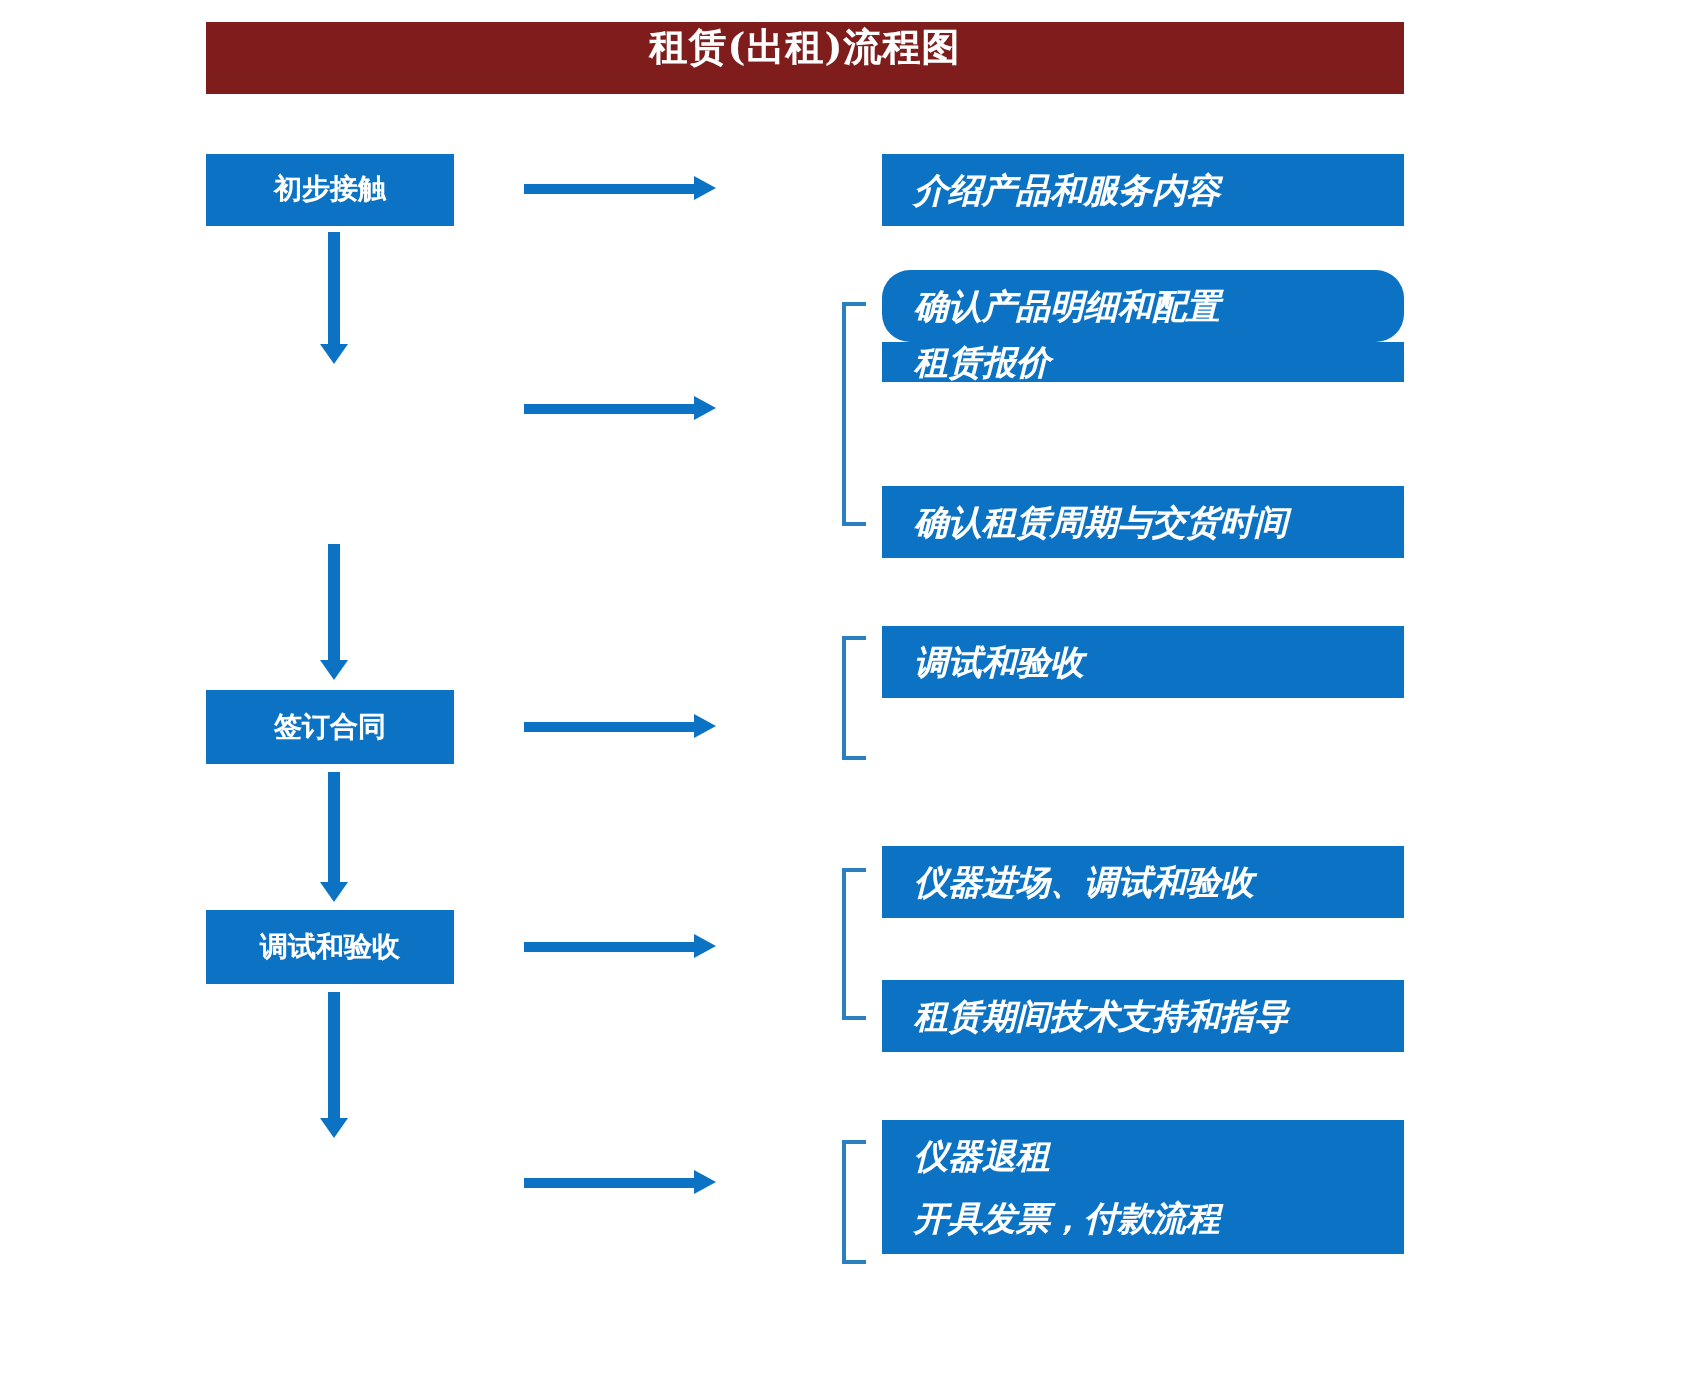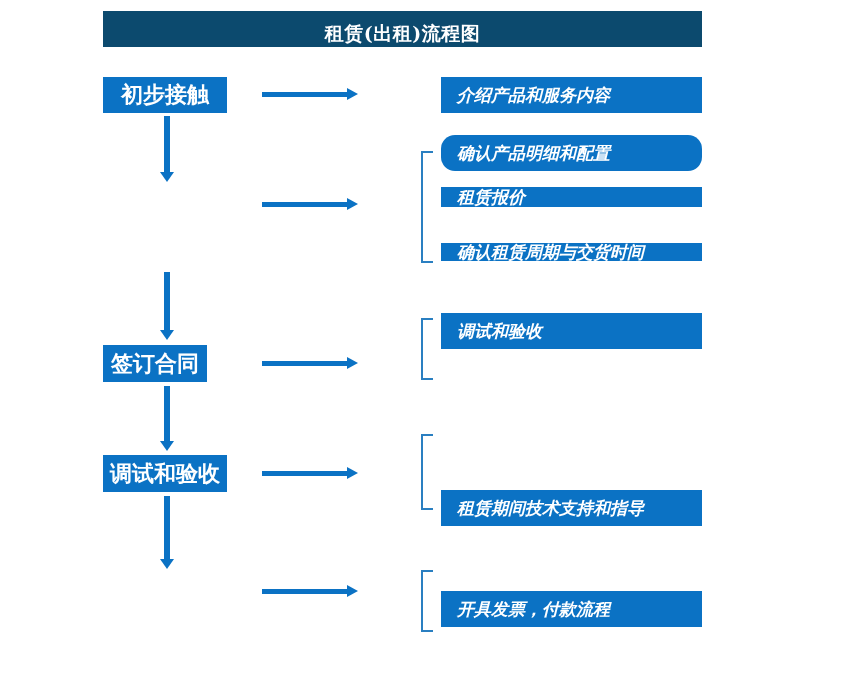--- a/index.html
+++ b/index.html
@@ -8,22 +8,22 @@
     background:#ffffff;
     font-family:"DejaVu Serif","Liberation Serif",serif;
     position:relative;
     overflow:hidden;
   }
   #canvas{position:absolute;left:0;top:0;width:844px;height:688px;}
 
   .title-bar{
     position:absolute;
     left:103px;top:11px;width:599px;height:36px;
-    background:#0c4a6e;
-    display:flex;align-items:flex-end;justify-content:center;
+    background:#7f1d1d;
+    display:flex;align-items:flex-start;justify-content:center;
   }
   .title-bar .txt{
     color:#ffffff;
     font-size:19px;
     font-weight:bold;
     letter-spacing:0.5px;
     font-family:"DejaVu Serif","Liberation Serif",serif;
   }
 
   .box{
@@ -33,21 +33,21 @@
     box-sizing:border-box;
   }
   .box .txt{
     color:#ffffff;
     font-weight:bold;
     font-size:17px;
     white-space:nowrap;
     font-family:"DejaVu Serif","Liberation Serif",serif;
   }
   .box.left{justify-content:center;}
-  .box.left .txt{font-size:22px;}
+  .box.left .txt{font-size:14px;}
   .box.right{padding-left:16px;font-style:italic;}
 
   
   .harrow{position:absolute;height:12px;}
   .harrow .shaft{
     position:absolute;left:0;top:4px;height:5px;
     background:#0b72c4;
   }
   .harrow .head{
     position:absolute;top:0;
@@ -88,21 +88,21 @@
 
   <div class="title-bar">
     <span class="txt">租赁(出租)流程图</span>
   </div>
 
   <div class="box left" style="left:103px;top:77px;width:124px;height:36px;">
     <span class="txt">初步接触</span>
   </div>
 
 
-  <div class="box left" style="left:103px;top:345px;width:104px;height:37px;">
+  <div class="box left" style="left:103px;top:345px;width:124px;height:37px;">
     <span class="txt">签订合同</span>
   </div>
 
   <div class="box left" style="left:103px;top:455px;width:124px;height:37px;">
     <span class="txt">调试和验收</span>
   </div>
 
 
   <div class="varrow" style="left:160px;top:116px;height:66px;">
     <div class="shaft" style="height:56px;"></div>
@@ -158,36 +158,42 @@
   <div class="bracket" style="left:421px;top:570px;width:12px;height:62px;"></div>
 
   <div class="box right" style="left:441px;top:77px;width:261px;height:36px;">
     <span class="txt">介绍产品和服务内容</span>
   </div>
 
   <div class="box right" style="left:441px;top:135px;width:261px;height:36px;border-radius:14px;">
     <span class="txt">确认产品明细和配置</span>
   </div>
 
-  <div class="box right" style="left:441px;top:187px;width:261px;height:20px;">
+  <div class="box right" style="left:441px;top:171px;width:261px;height:20px;">
     <span class="txt">租赁报价</span>
   </div>
 
-  <div class="box right" style="left:441px;top:243px;width:261px;height:18px;text-align:center;">
+  <div class="box right" style="left:441px;top:243px;width:261px;height:36px;text-align:center;">
     <span class="txt">确认租赁周期与交货时间</span>
   </div>
 
   <div class="box right" style="left:441px;top:313px;width:261px;height:36px;">
     <span class="txt">调试和验收</span>
   </div>
 
 
+  <div class="box right" style="left:441px;top:423px;width:261px;height:36px;">
+    <span class="txt">仪器进场、调试和验收</span>
+  </div>
 
   <div class="box right" style="left:441px;top:490px;width:261px;height:36px;">
     <span class="txt">租赁期间技术支持和指导</span>
   </div>
 
+  <div class="box right" style="left:441px;top:560px;width:261px;height:36px;">
+    <span class="txt">仪器退租</span>
+  </div>
 
   <div class="box right" style="left:441px;top:591px;width:261px;height:36px;">
     <span class="txt">开具发票，付款流程</span>
   </div>
 
 </div>
 
 </body></html>

